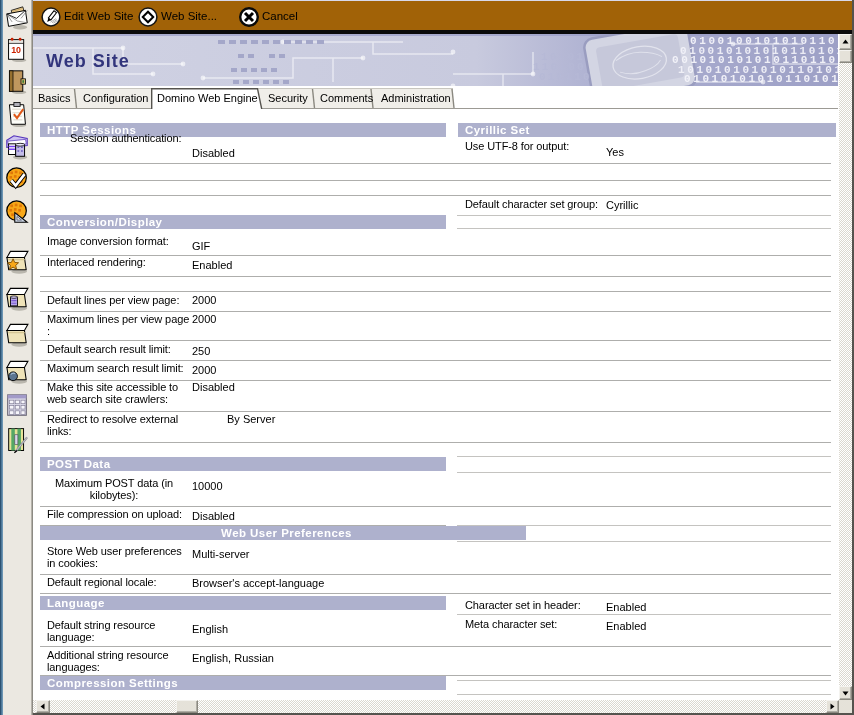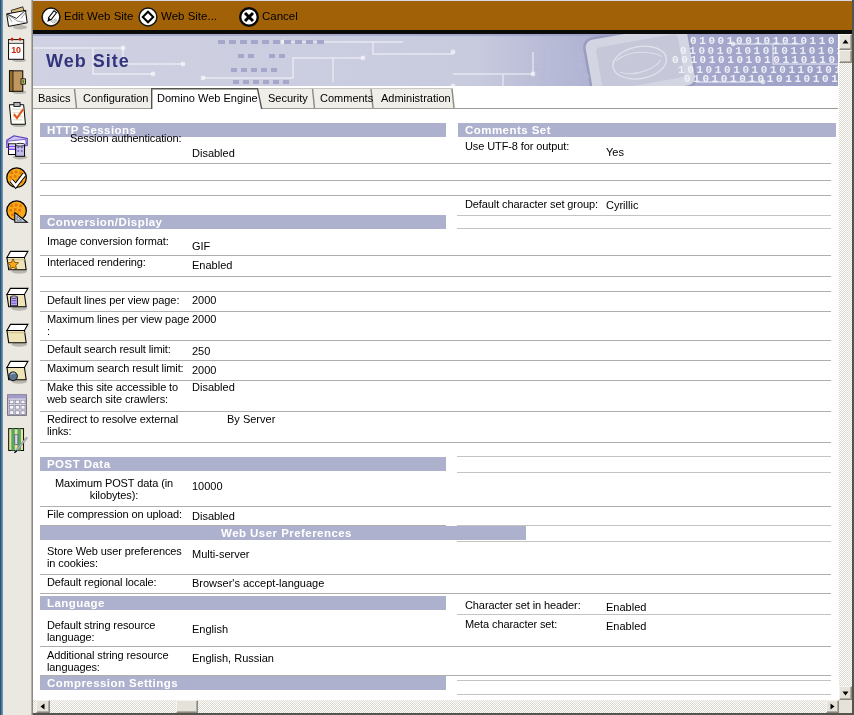--- a/index.html
+++ b/index.html
@@ -288,21 +288,21 @@
     <text x="235" y="16">Security</text>
     <text x="287" y="16">Comments</text>
     <text x="348" y="16">Administration</text>
   </g>
 </svg>
 </div>
 
 <div class="abs" style="left:33px;top:109px;width:805px;height:591px;background:#fff;"></div>
 
 <div class="hdr" style="left:40px;top:123px;width:406px;">HTTP Sessions</div>
-<div class="hdr" style="left:458px;top:123px;width:378px;">Comments Set</div>
+<div class="hdr" style="left:458px;top:123px;width:378px;">Cyrillic Set</div>
 <div class="hdr" style="left:40px;top:215px;width:406px;">Conversion/Display</div>
 <div class="hdr" style="left:40px;top:457px;width:406px;">POST Data</div>
 <div class="hdr" style="left:40px;top:526px;width:486px;text-align:center;">Web User Preferences</div>
 <div class="hdr" style="left:40px;top:596px;width:406px;">Language</div>
 <div class="hdr" style="left:40px;top:676px;width:406px;">Compression Settings</div>
 
 <div class="line" style="left:40px;top:163px;width:791px;"></div>
 <div class="line" style="left:40px;top:180px;width:791px;"></div>
 <div class="line" style="left:40px;top:195px;width:791px;"></div>
 <div class="line" style="left:40px;top:255px;width:791px;"></div>

